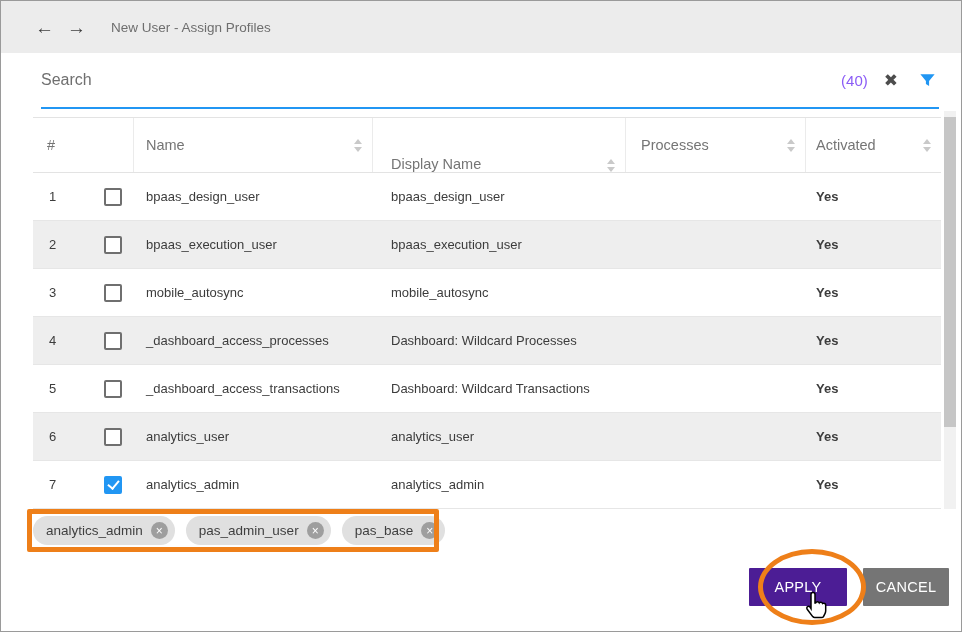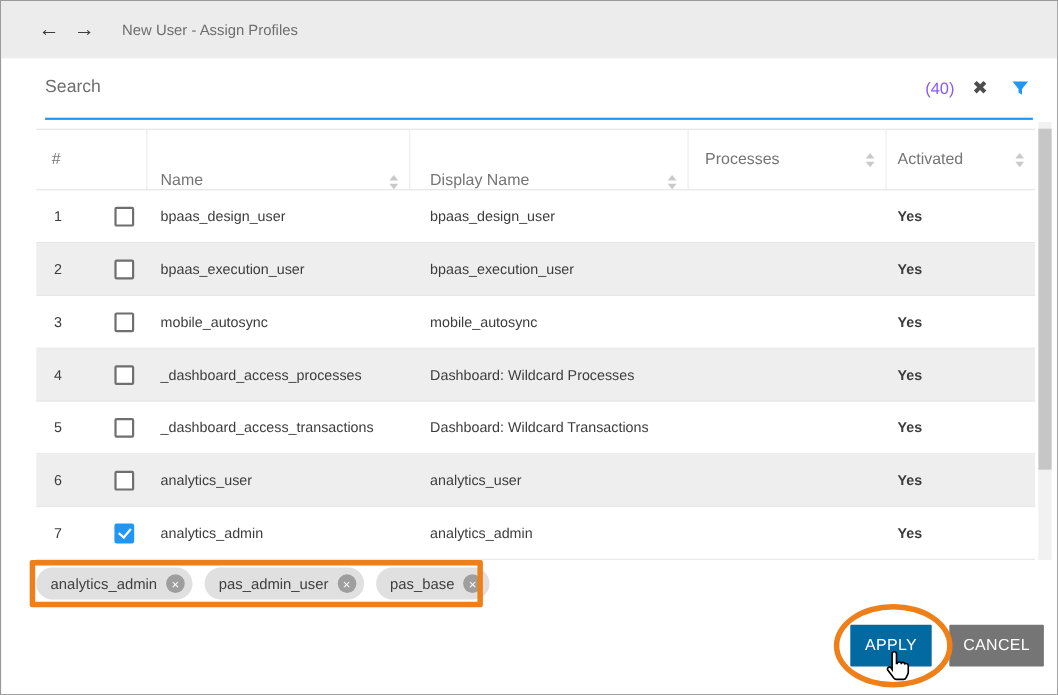--- a/index.html
+++ b/index.html
@@ -55,21 +55,21 @@
     border-bottom: 1px solid #e3e3e3;
   }
   .th {
     display: flex; align-items: center; justify-content: space-between;
     padding: 0 10px 0 14px;
     color: #757575; font-size: 14.5px;
     border-right: 1px solid #ebebeb;
     cursor: pointer;
   }
   .th:last-child { border-right: none; }
-  .th.th-name { padding-left: 12px; align-items: flex-end; }
+  .th.th-name { padding-left: 12px; }
   .th.th-display { padding-left: 18px; align-items: flex-end; }
   .th.th-namespace { padding-left: 15px; }
   .th.th-activated { padding-left: 10px; }
   .sort { display: flex; flex-direction: column; gap: 3px; }
   .sort i { display: block; width: 0; height: 0; border-left: 4px solid transparent; border-right: 4px solid transparent; }
   .sort .up { border-bottom: 5px solid #c9c9c9; }
   .sort .down { border-top: 5px solid #c9c9c9; }
 
   .row {
     height: 48px; align-items: center;
@@ -119,21 +119,21 @@
   }
 
   
   .footer { position: absolute; right: 12px; top: 567px; display: flex; gap: 16px; }
   .btn {
     height: 38px; border: none; color: #fff;
     font-size: 14.5px; font-family: inherit; letter-spacing: .3px;
     display: flex; align-items: center; justify-content: center;
     cursor: pointer; border-radius: 1px;
   }
-  .btn-apply { width: 74px; background: #0369a1; }
+  .btn-apply { width: 98px; background: #4c1d95; }
   .btn-cancel { width: 86px; background: #757575; }
 
   
   .annot { position: absolute; pointer-events: none; }
   .annot-rect {
     left: 26px; top: 508px; width: 412px; height: 43px;
     border: 5px solid #ee7f19; border-radius: 2px;
   }
   .annot-ellipse {
     left: 757px; top: 548px; width: 108px; height: 76px;

